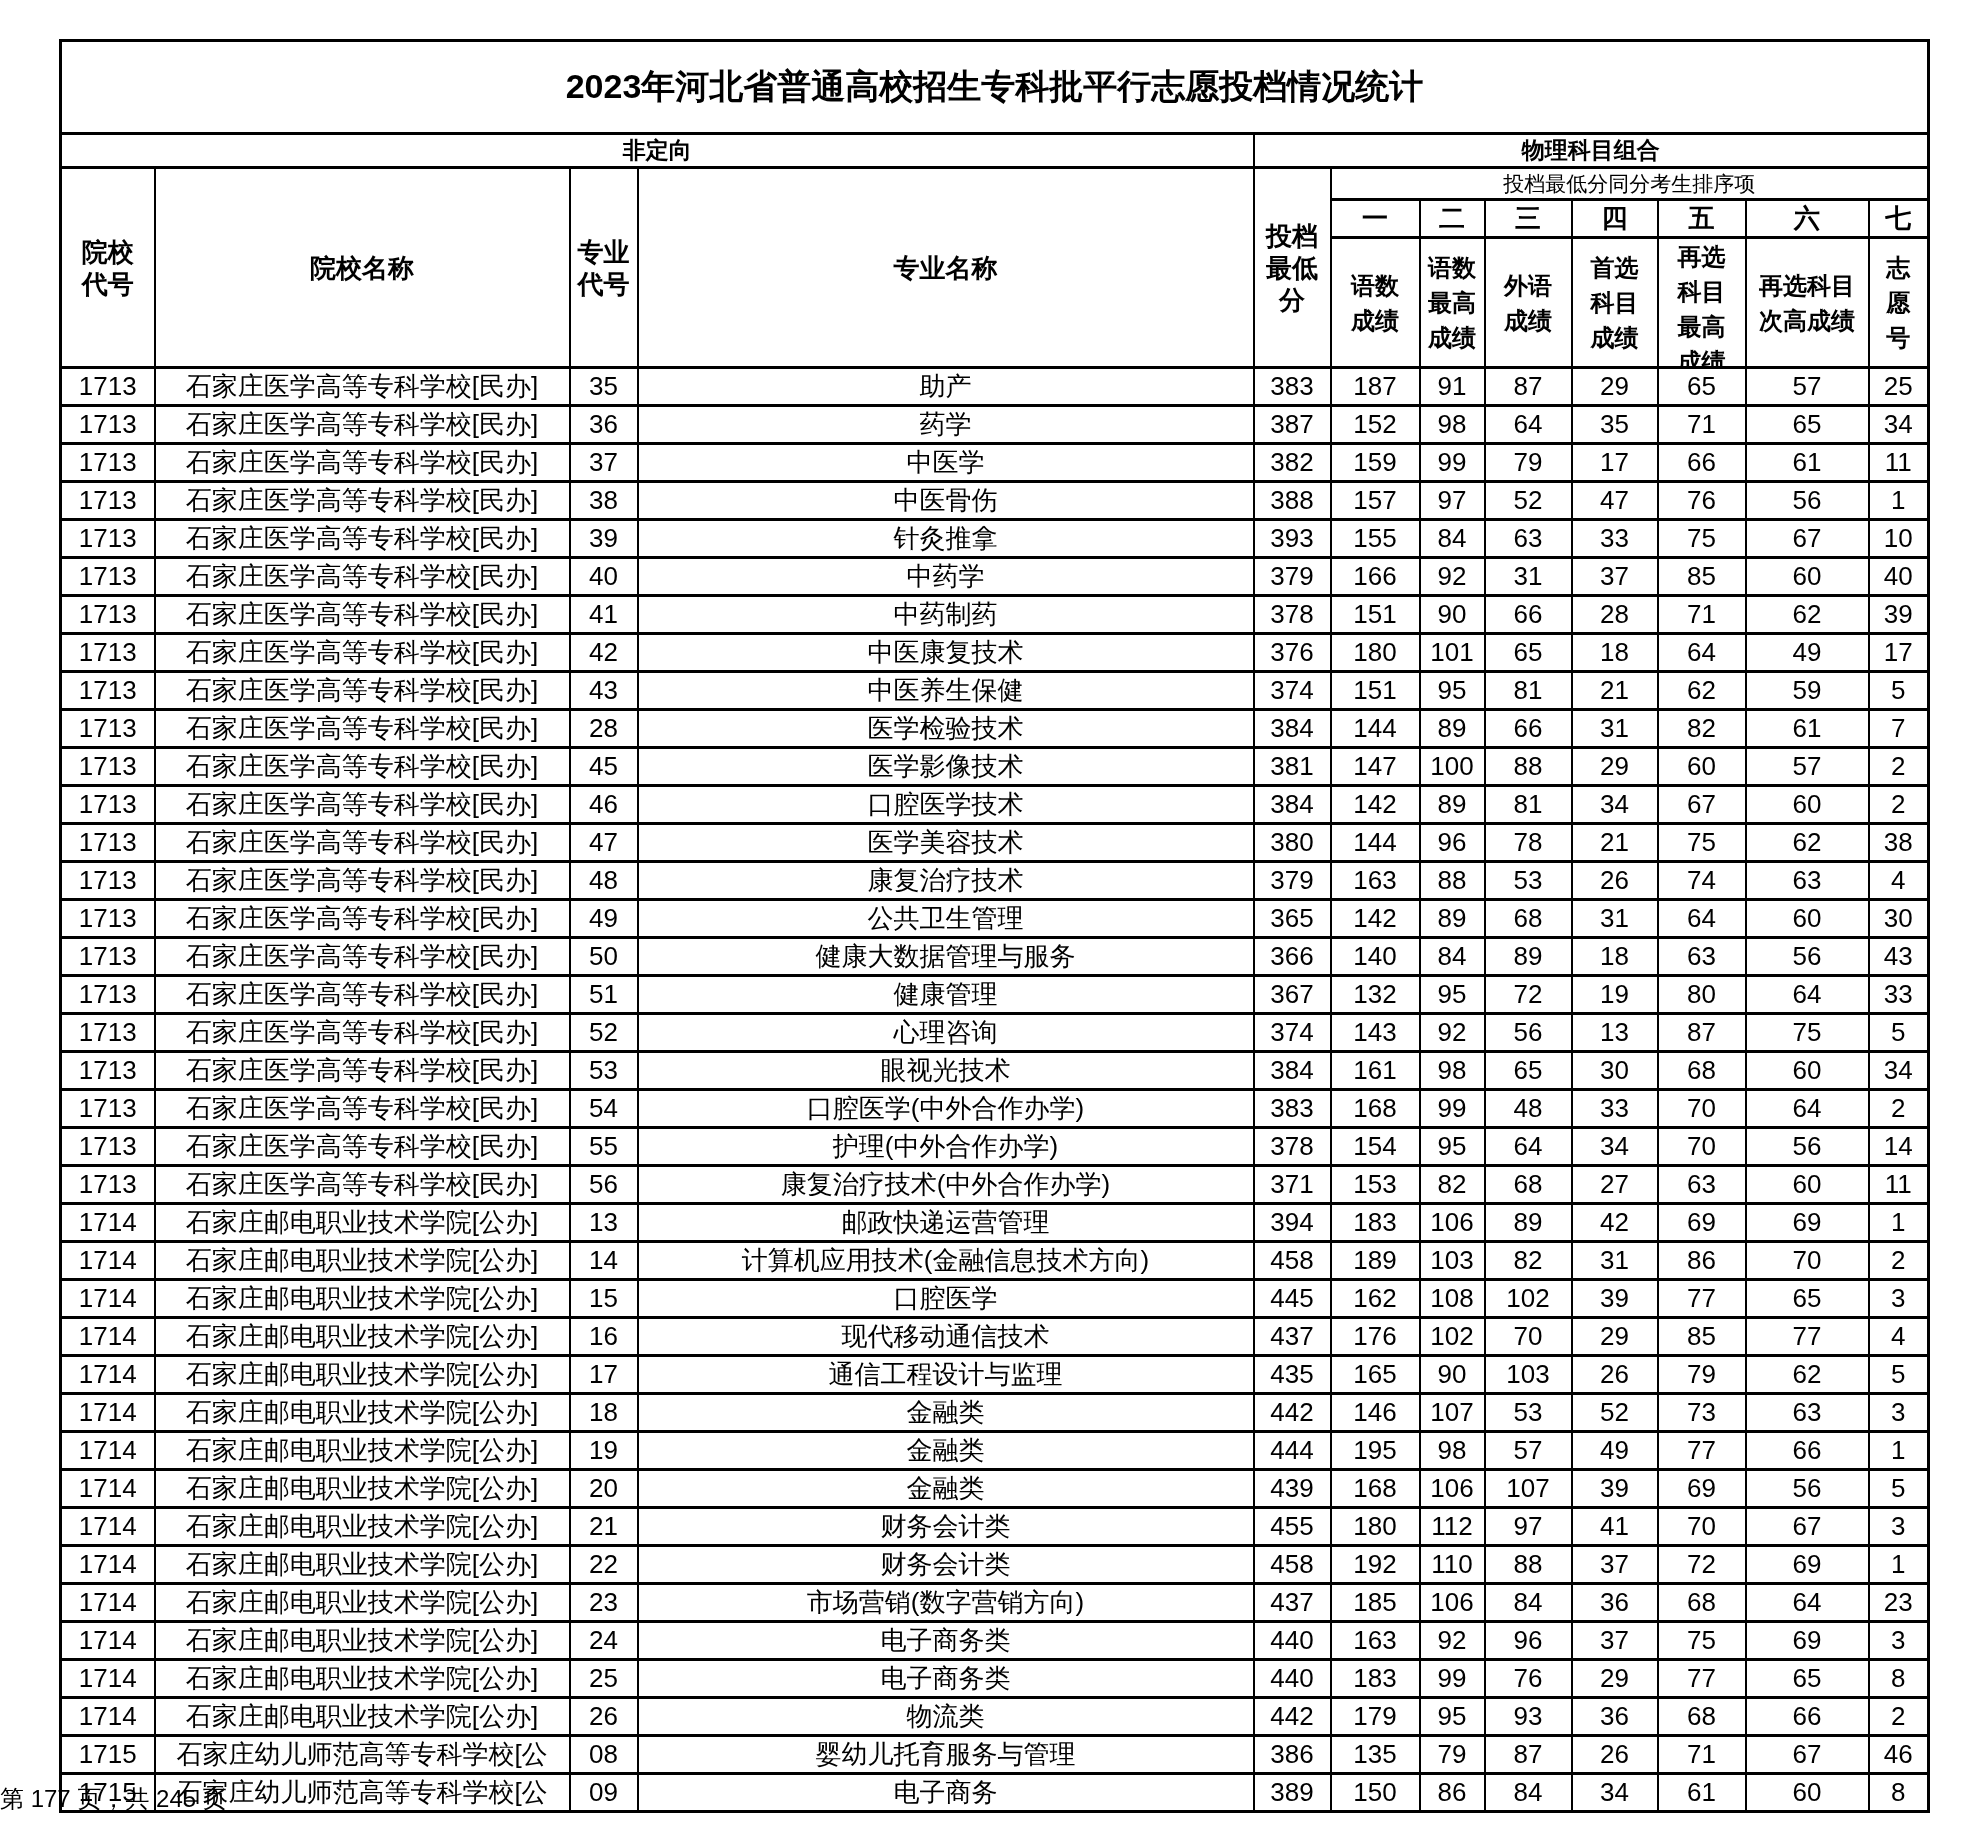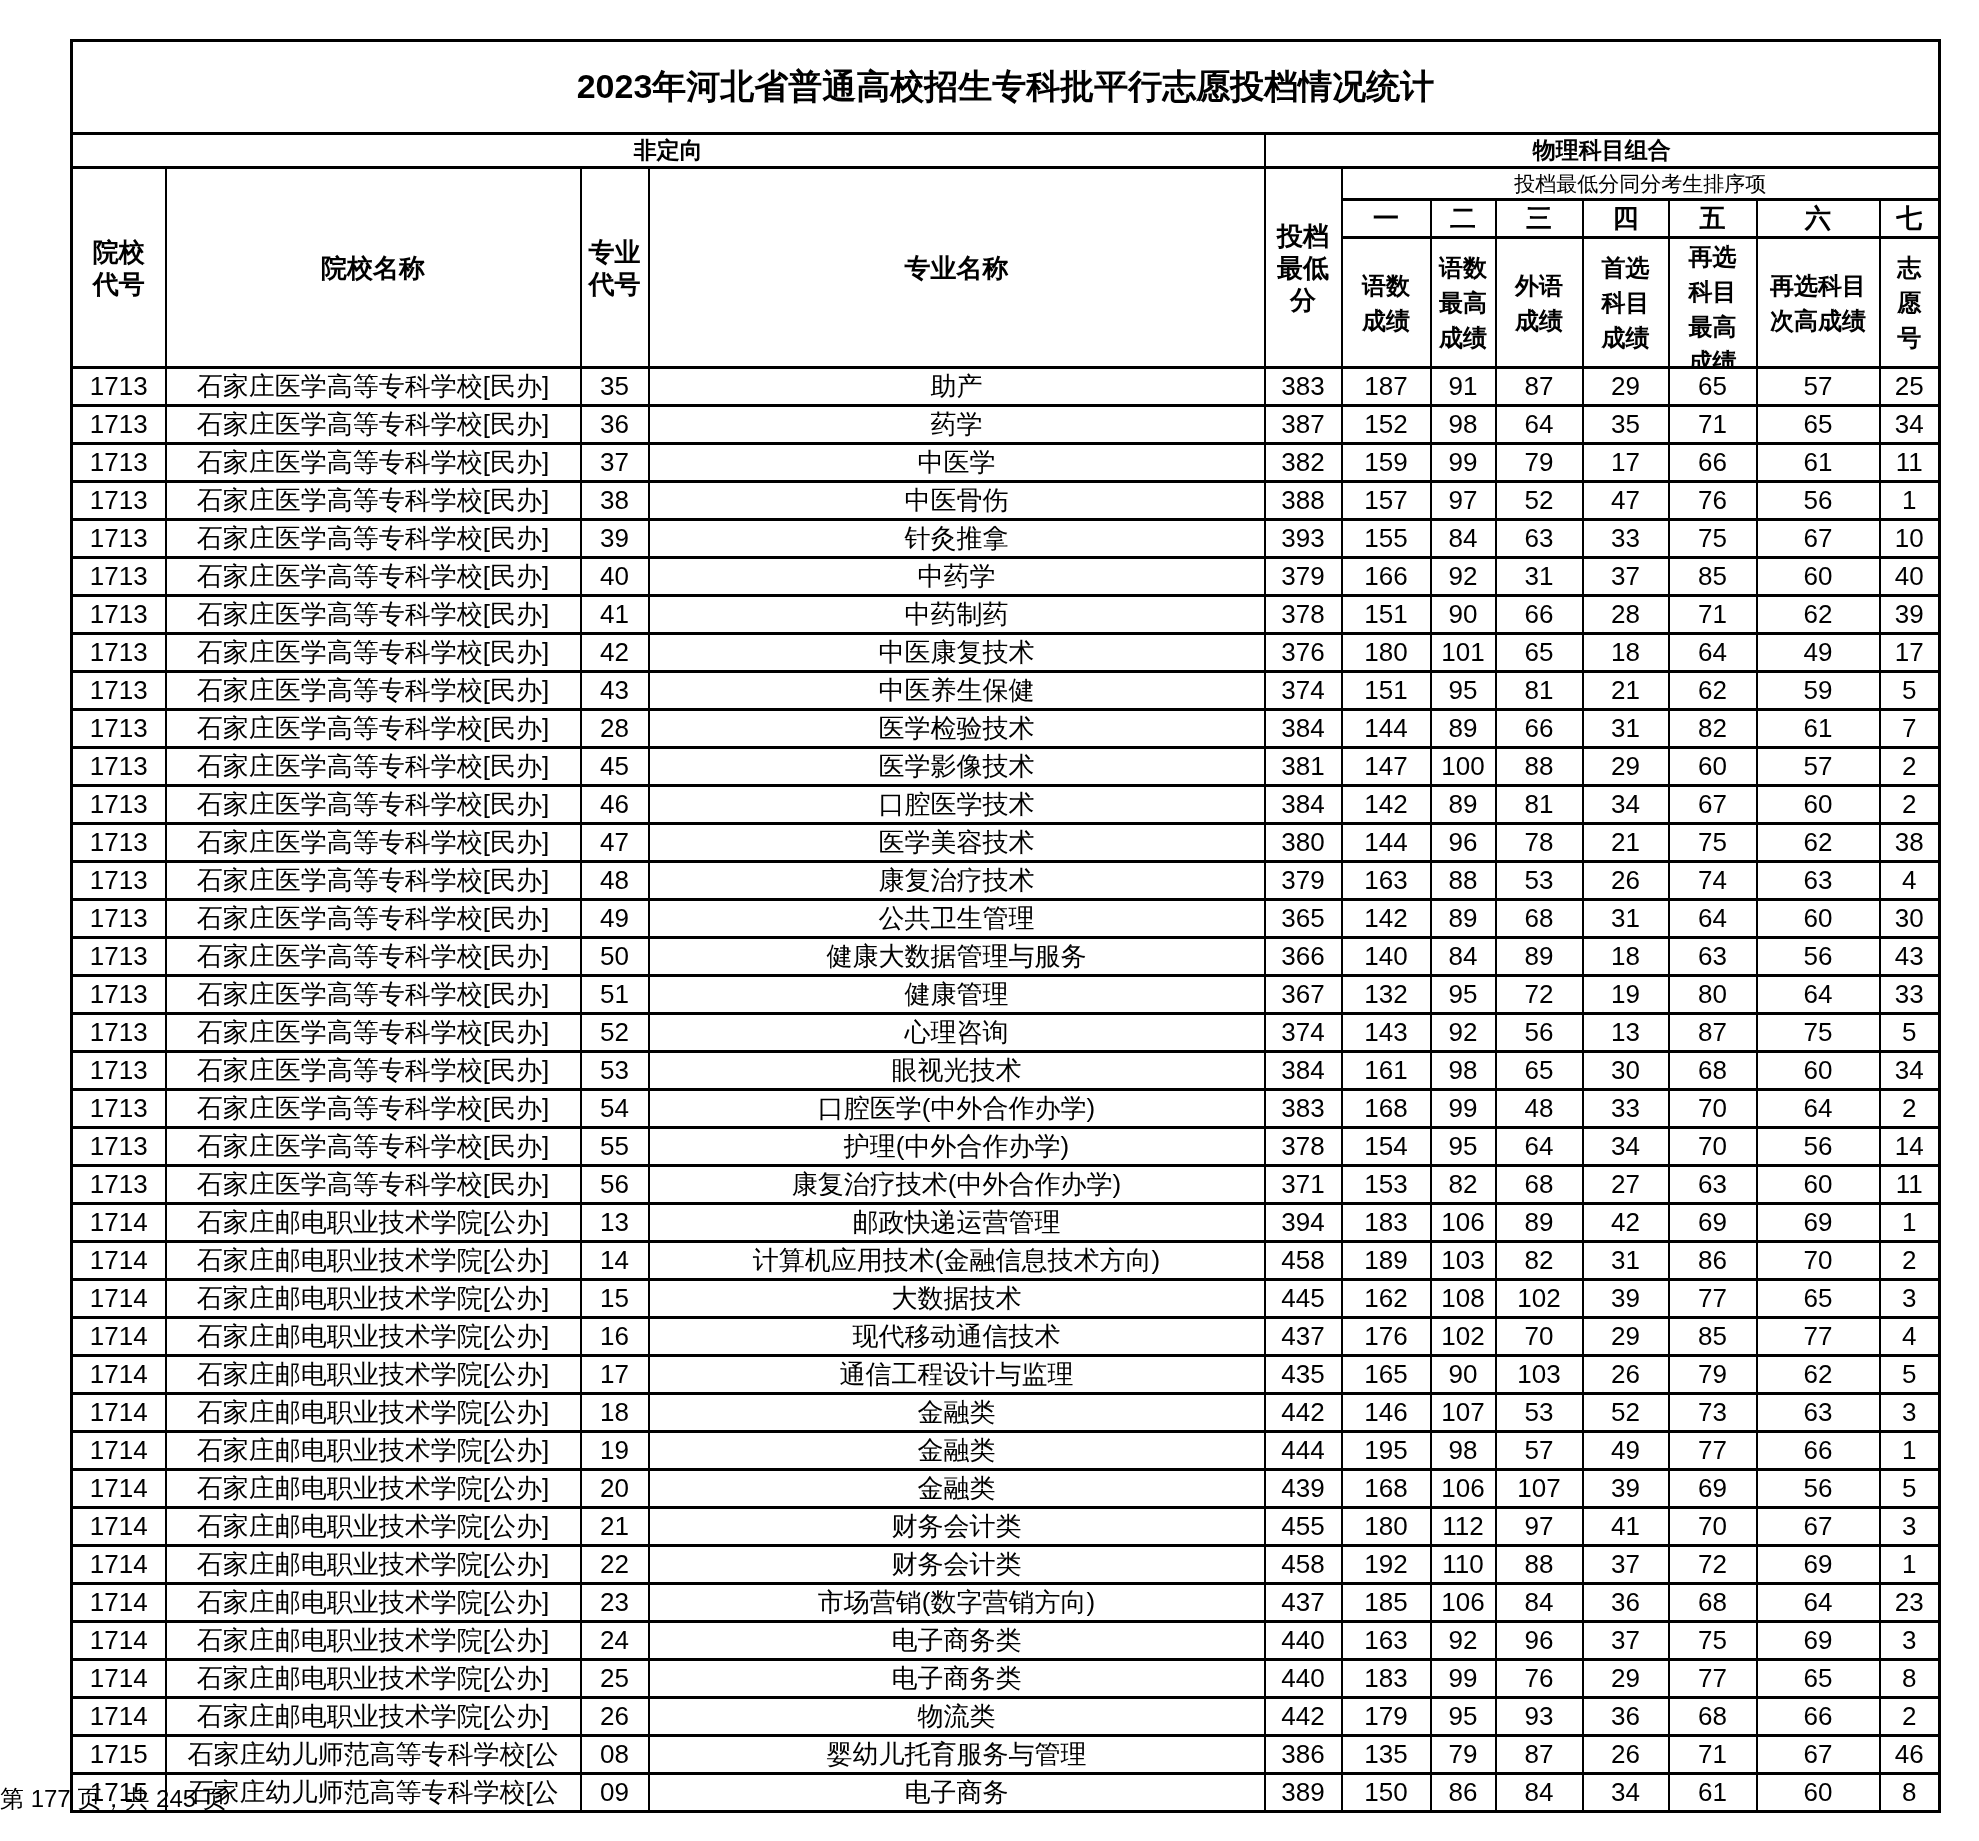--- a/index.html
+++ b/index.html
@@ -7,21 +7,20 @@
     width:1980px;height:1841px;position:relative;
     font-family:"Liberation Sans","DejaVu Sans",sans-serif;
     color:#000;
   }
   .page{position:relative;width:1980px;height:1841px;background:#fff;overflow:hidden;}
 
   table.main{
     position:absolute;left:59px;top:39px;width:1870px;
     border-collapse:collapse;table-layout:fixed;
     border:3.2px solid #000;
-    margin-left:11px;
   }
   table.main td{
     border-left:2.4px solid #000;border-right:2.4px solid #000;
     border-top:3.2px solid #000;border-bottom:3.2px solid #000;
     text-align:center;vertical-align:middle;
     padding:0;overflow:hidden;
     font-size:26px;
   }
   tr.title-row td{height:90px;font-size:34px;font-weight:bold;}
   tr.section-row td{height:31px;font-size:23px;font-weight:bold;font-family:Liberation Mono, monospace;}
@@ -466,21 +465,21 @@
           <td>82</td>
           <td>31</td>
           <td>86</td>
           <td>70</td>
           <td>2</td>
         </tr>
         <tr class="data-row">
           <td>1714</td>
           <td class="name-cell">石家庄邮电职业技术学院[公办]</td>
           <td>15</td>
-          <td class="major-cell">大数据技术</td>
+          <td class="major-cell">口腔医学</td>
           <td>445</td>
           <td>162</td>
           <td>108</td>
           <td>102</td>
           <td>39</td>
           <td>77</td>
           <td>65</td>
           <td>3</td>
         </tr>
         <tr class="data-row">

